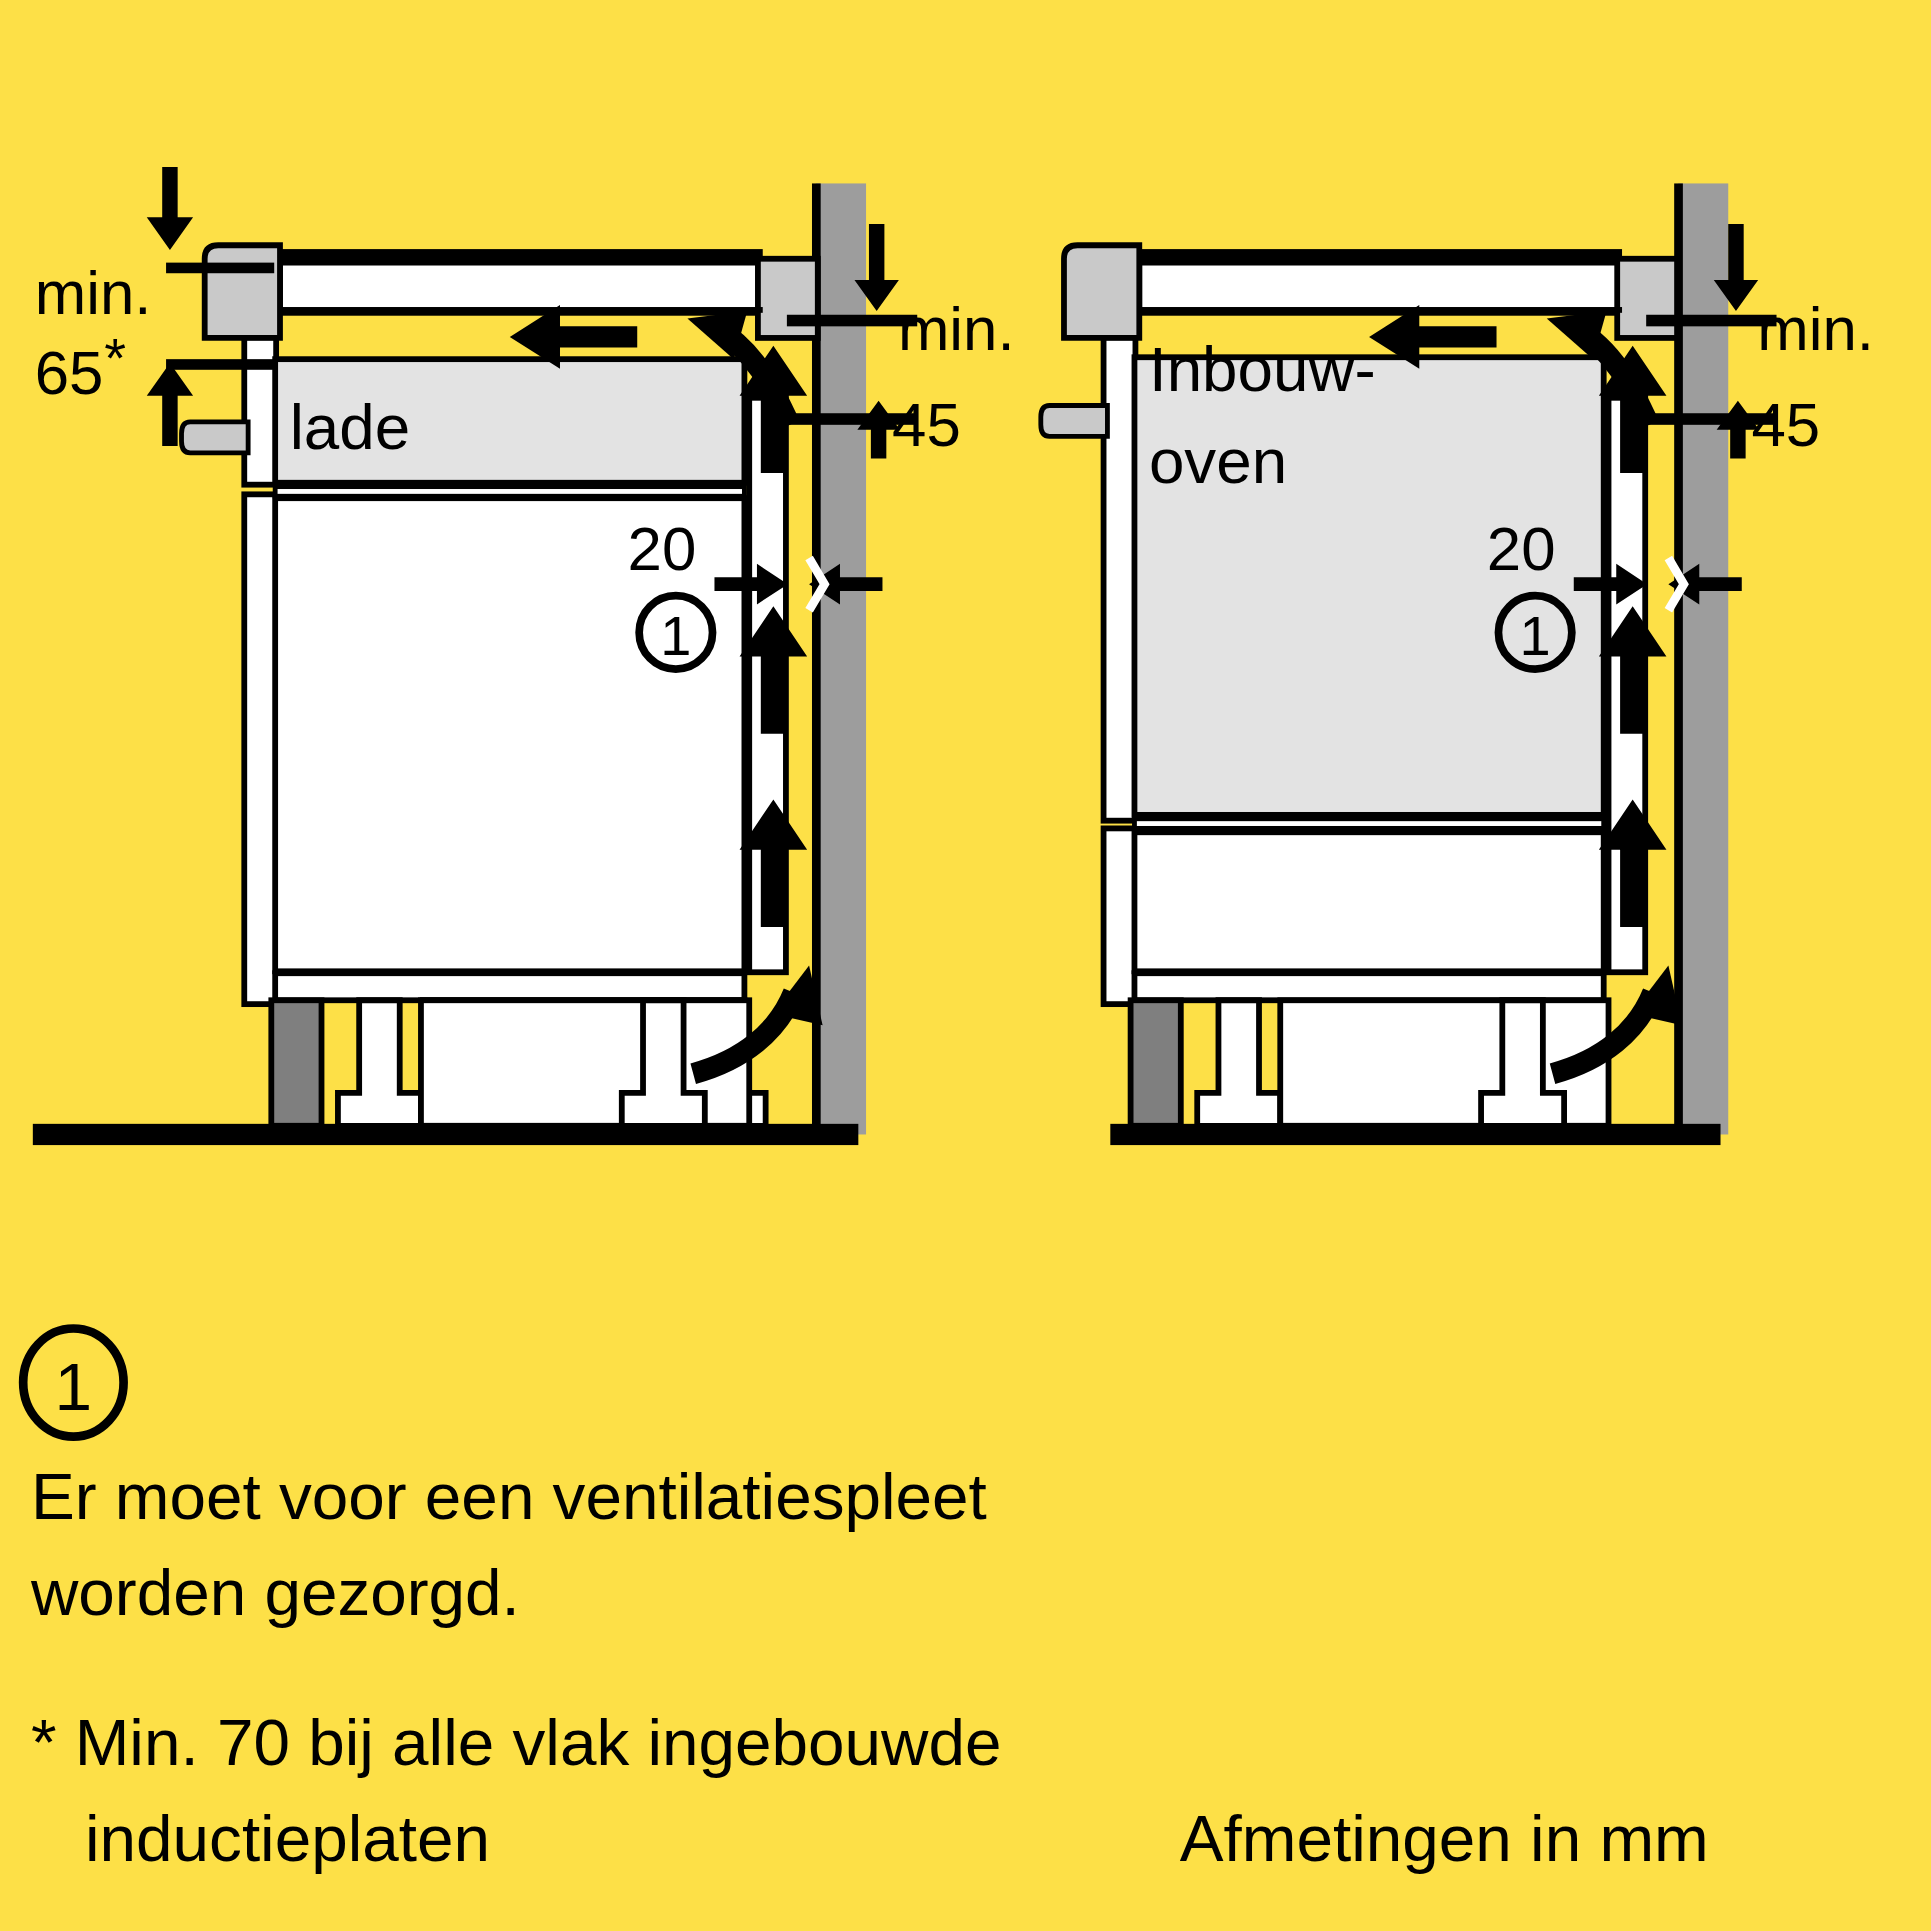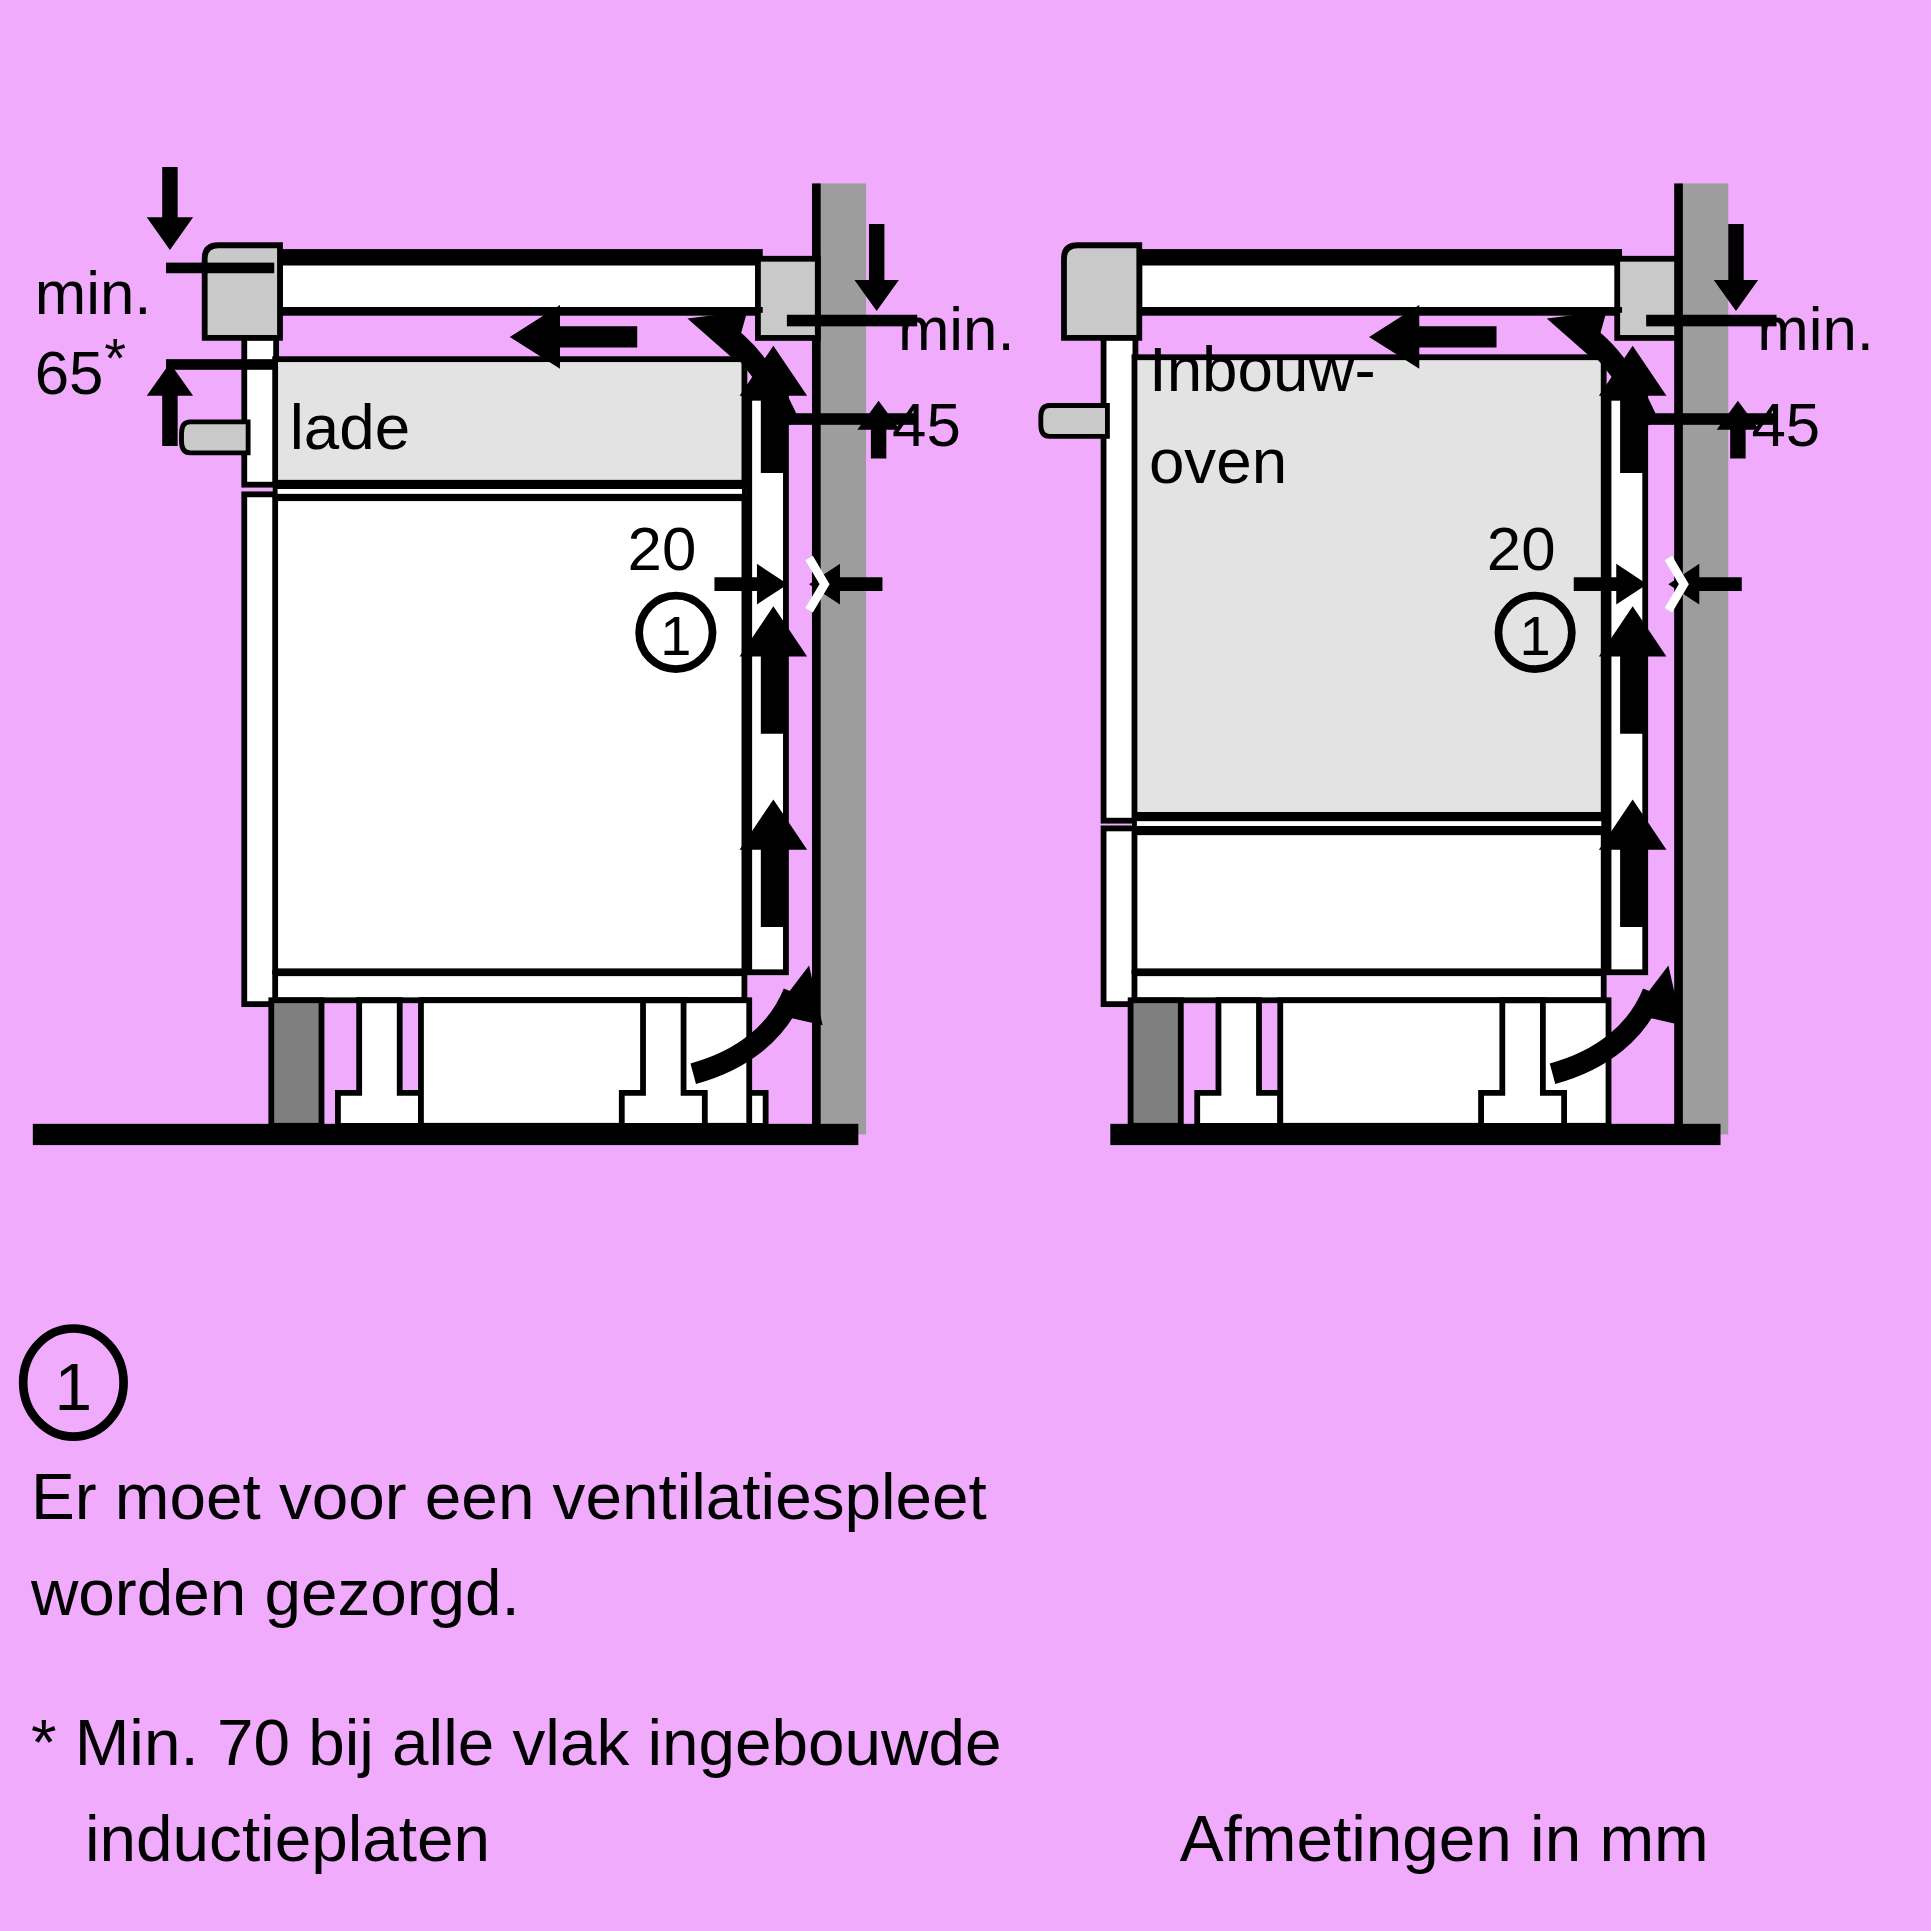--- a/index.html
+++ b/index.html
@@ -10,21 +10,21 @@
   body {
     width: 1931px;
     height: 1931px;
     font-family: "Liberation Sans", sans-serif;
     overflow: hidden;
   }
   #root {
     position: relative;
     width: 1931px;
     height: 1931px;
-    background: #f0abfc;
+    background: #fde047;
   }
   svg.diagram {
     position: absolute;
     left: 0;
     top: 0;
     width: 1931px;
     height: 1931px;
     display: block;
   }
   .dim-text {

